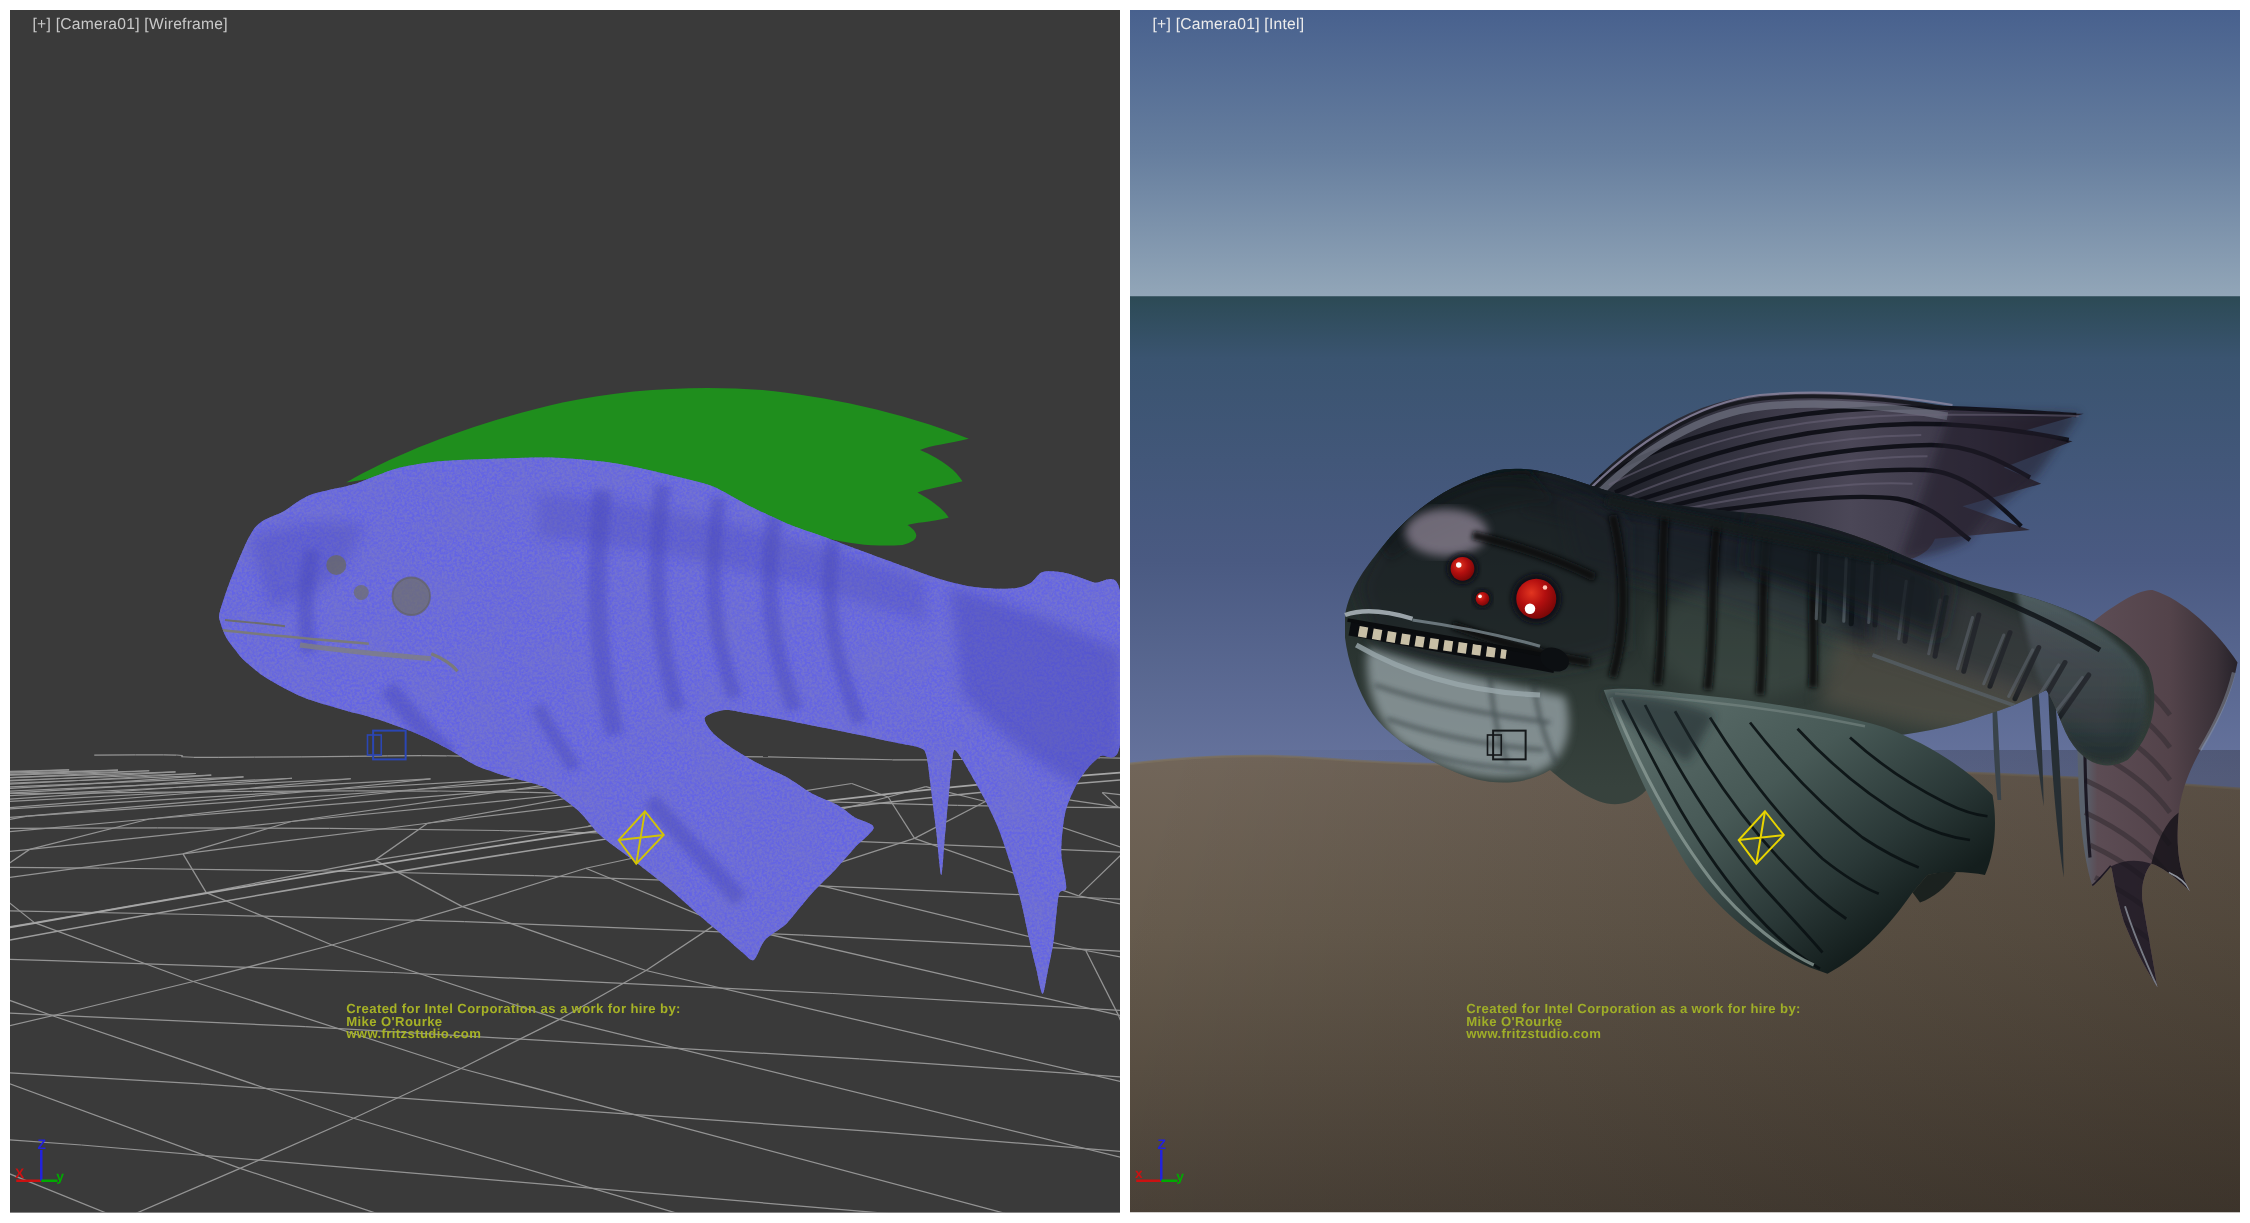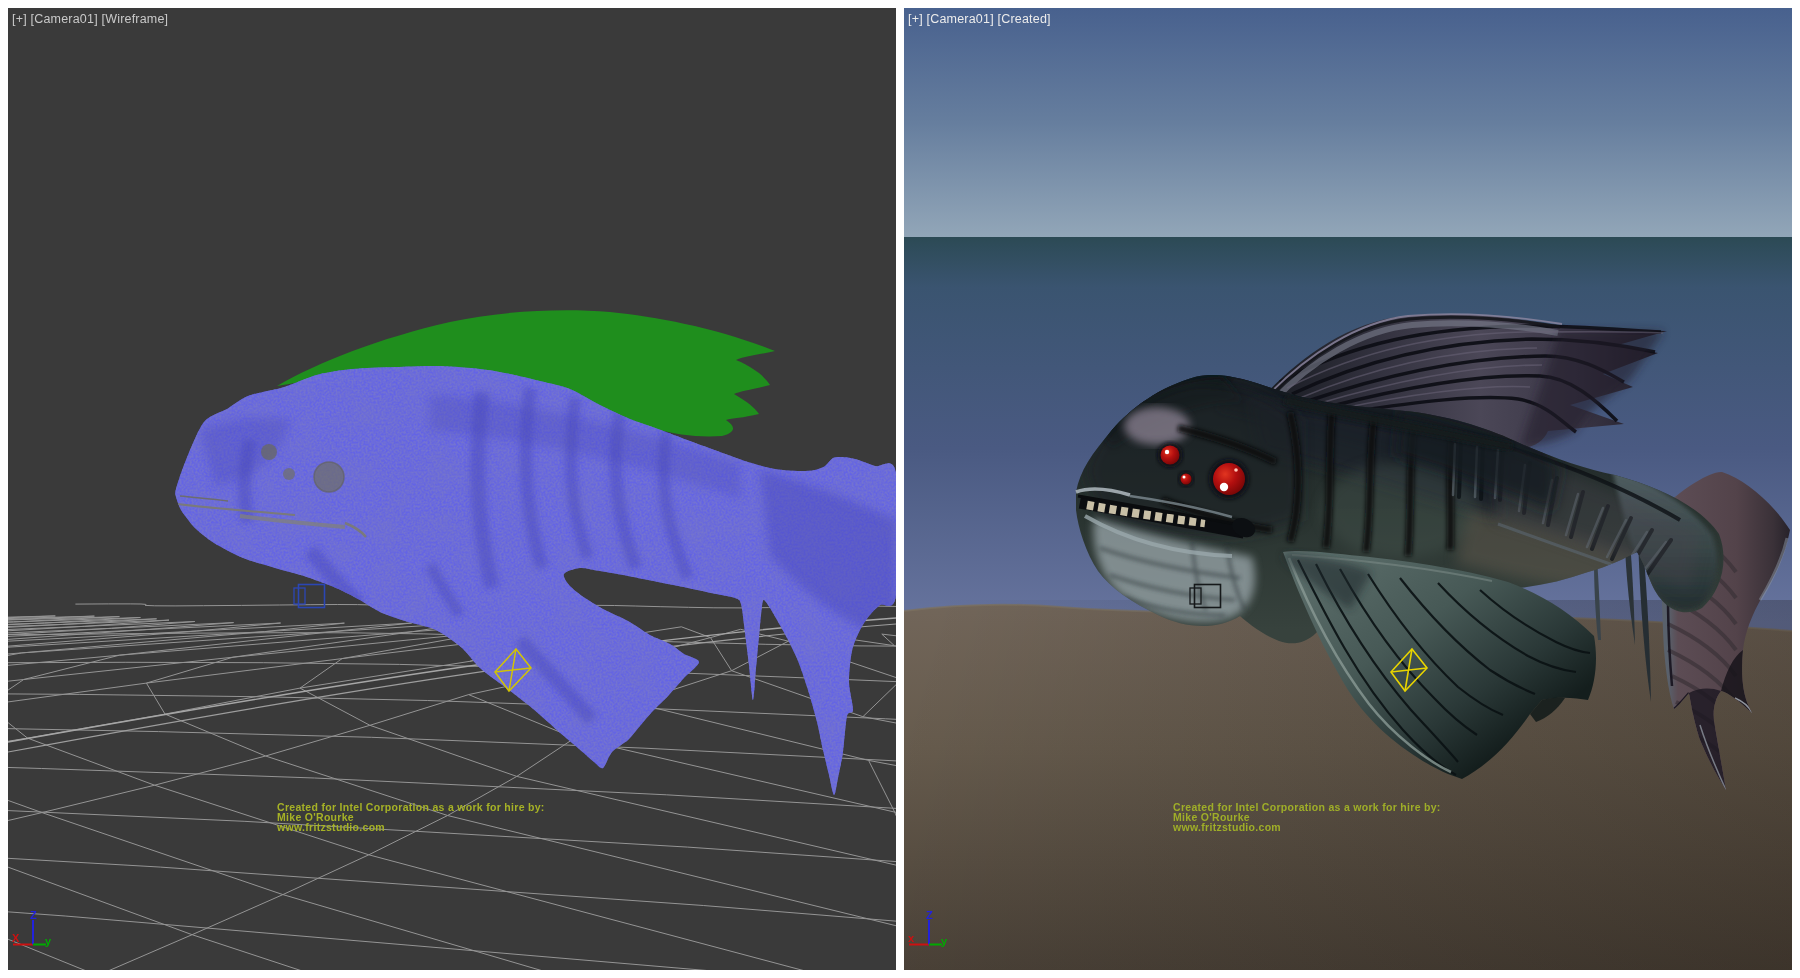--- a/index.html
+++ b/index.html
@@ -1,19 +1,19 @@
 <!DOCTYPE html>
 <html><head><meta charset="utf-8"><style>
 html,body{margin:0;padding:0;width:1800px;height:978px;background:#fff;overflow:hidden}
 *{box-sizing:border-box}
 .vp{position:absolute;top:8px;width:888px;height:962px}
 #vpL{left:8px;background:#3a3a3a}
 #vpR{left:904px}
 svg{position:absolute;left:0;top:0;display:block}
-.lbl{position:absolute;left:4px;top:4px;font:12.5px "Liberation Sans",sans-serif;letter-spacing:0.2px}
+.lbl{position:absolute;left:18px;top:4px;font:12.5px "Liberation Sans",sans-serif;letter-spacing:0.2px}
 </style></head><body>
 <div id="vpL" class="vp">
 <svg width="888" height="962" viewBox="8 8 888 962">
 <defs>
 <filter id="nz" x="-5%" y="-5%" width="110%" height="110%">
 <feTurbulence type="fractalNoise" baseFrequency="0.5" numOctaves="3" seed="11"></feTurbulence>
 <feColorMatrix type="matrix" values="0 0 0 0 0.18, 0 0 0 0 0.18, 0 0 0 0 0.62, 0 0 2.8 0 -0.85"></feColorMatrix>
 <feComposite operator="in" in2="SourceGraphic"></feComposite>
 </filter>
 <filter id="nz2" x="-5%" y="-5%" width="110%" height="110%">
@@ -531,14 +531,14 @@
 <line x1="929" y1="920" x2="929" y2="944.5" stroke="#2222dd"></line>
 <line x1="929" y1="944.5" x2="942" y2="944.5" stroke="#00aa00"></line>
 </g>
 <g font-family="Liberation Sans, sans-serif" font-size="11px" font-weight="bold">
 <text x="926" y="919" fill="#2222dd">Z</text>
 <text x="908" y="942" fill="#cc1111">x</text>
 <text x="941" y="945" fill="#00aa00">y</text>
 </g>
 
 </svg>
-<div class="lbl" style="color:#ececec">[+] [Camera01] [Created]</div>
+<div class="lbl" style="color:#ececec">[+] [Camera01] [Intel]</div>
 </div>
 
 </body></html>

